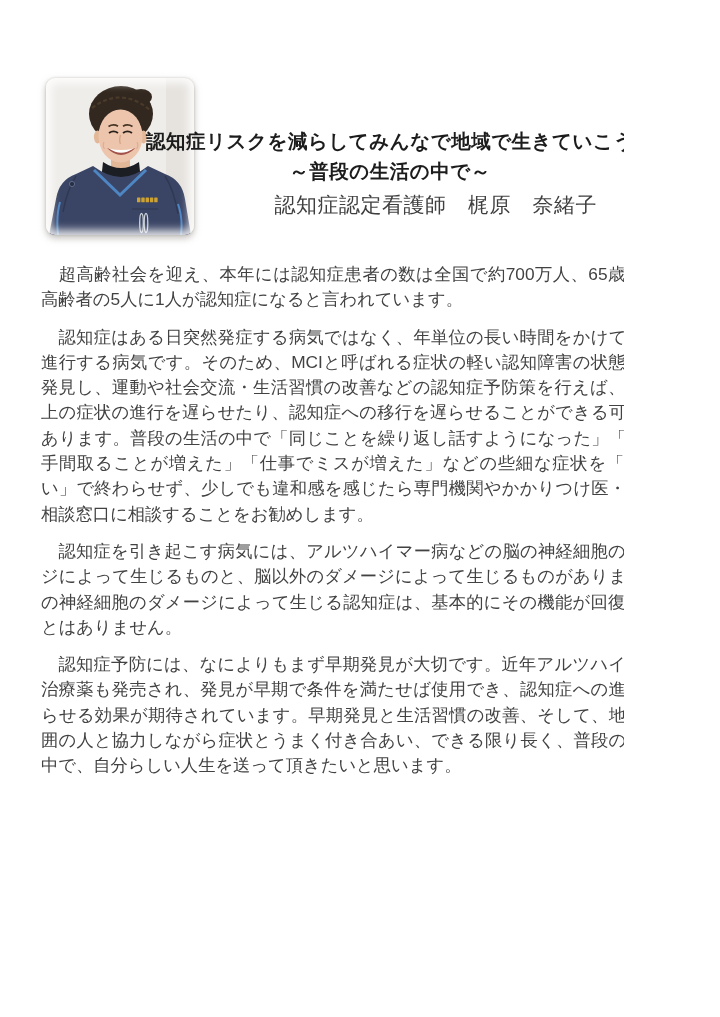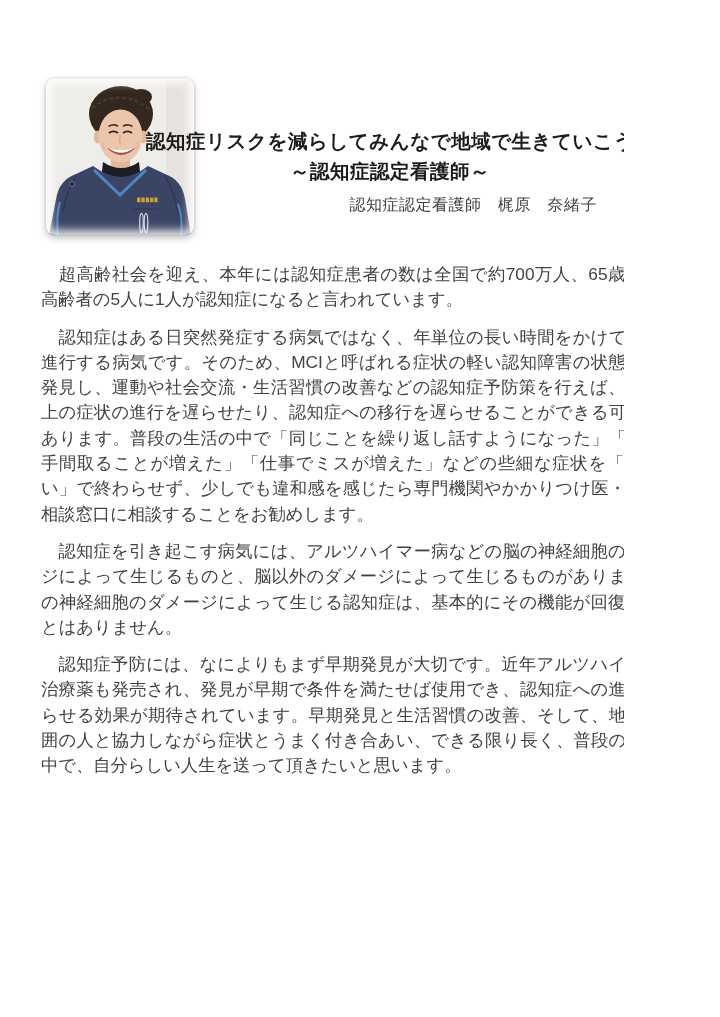--- a/index.html
+++ b/index.html
@@ -36,21 +36,21 @@
     font-weight:bold;
     font-size:19.5px;
     line-height:30px;
     letter-spacing:0.5px;
     white-space:nowrap;
   }
   .byline {
     position:absolute; right:27px; top:191px;
     text-align:right;
     color:#3f3f3f;
-    font-size:16px;
+    font-size:21px;
     line-height:27px;
     letter-spacing:0.5px;
     white-space:nowrap;
   }
 
   
   .body-text {
     position:absolute; left:29px; top:250px; width:662px;
     color:#424242;
     font-size:17.3px;
@@ -124,21 +124,21 @@
         <ellipse cx="100" cy="145" rx="1.8" ry="9.5" fill="none" stroke-width="1.3" stroke="#cfd4da"></ellipse>
       </g>
 
       <path d="M86,131 L112,131" stroke="rgba(0,0,0,0.2)" stroke-width="1"></path>
     </svg>
     <div class="feather"></div>
   </div>
 
   <div class="title-block">
     <div>認知症リスクを減らしてみんなで地域で生きていこう</div>
-    <div>～認知症認定看護師～</div>
+    <div>～普段の生活の中で～</div>
   </div>
 
   <div class="byline">認知症認定看護師　梶原　奈緒子</div>
 
   <div class="body-text">
     <p>　超高齢社会を迎え、本年には認知症患者の数は全国で約700万人、65歳以上の高齢者の5人に1人が認知症になると言われています。</p>
     <p>　認知症はある日突然発症する病気ではなく、年単位の長い時間をかけて発症・進行する病気です。そのため、MCIと呼ばれる症状の軽い認知障害の状態で早期発見し、運動や社会交流・生活習慣の改善などの認知症予防策を行えば、それ以上の症状の進行を遅らせたり、認知症への移行を遅らせることができる可能性があります。普段の生活の中で「同じことを繰り返し話すようになった」「家事に手間取ることが増えた」「仕事でミスが増えた」などの些細な症状を「年のせい」で終わらせず、少しでも違和感を感じたら専門機関やかかりつけ医・地域の相談窓口に相談することをお勧めします。</p>
     <p>　認知症を引き起こす病気には、アルツハイマー病などの脳の神経細胞のダメージによって生じるものと、脳以外のダメージによって生じるものがあります。脳の神経細胞のダメージによって生じる認知症は、基本的にその機能が回復することはありません。</p>
     <p>　認知症予防には、なによりもまず早期発見が大切です。近年アルツハイマー病治療薬も発売され、発見が早期で条件を満たせば使用でき、認知症への進行を遅らせる効果が期待されています。早期発見と生活習慣の改善、そして、地域や周囲の人と協力しながら症状とうまく付き合あい、できる限り長く、普段の生活の中で、自分らしい人生を送って頂きたいと思います。</p>
   </div>

